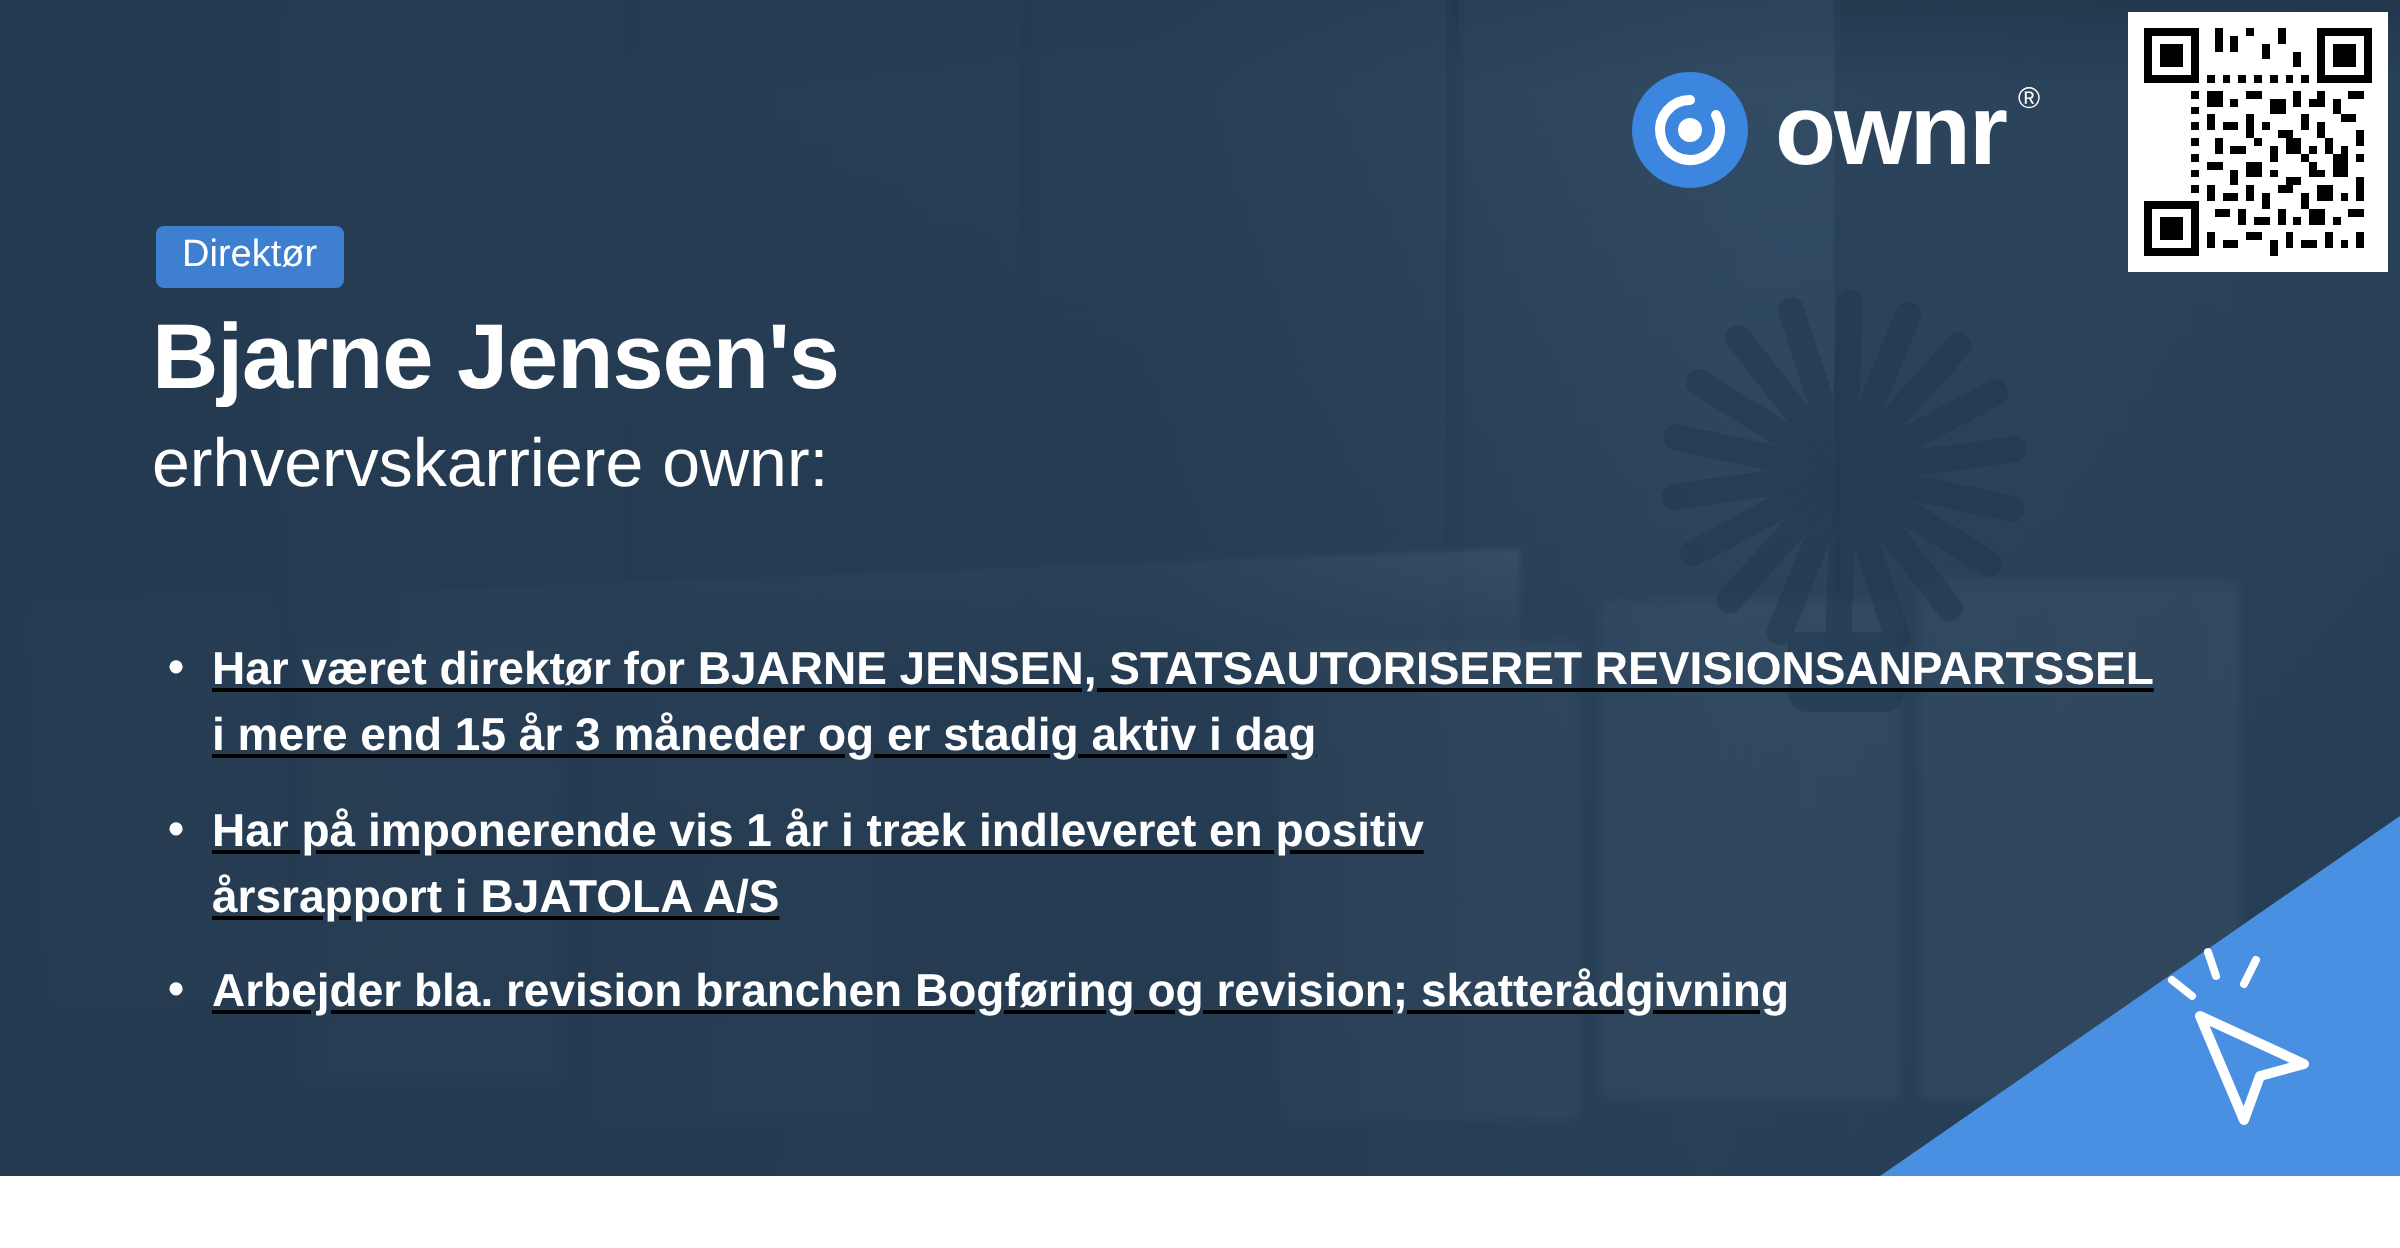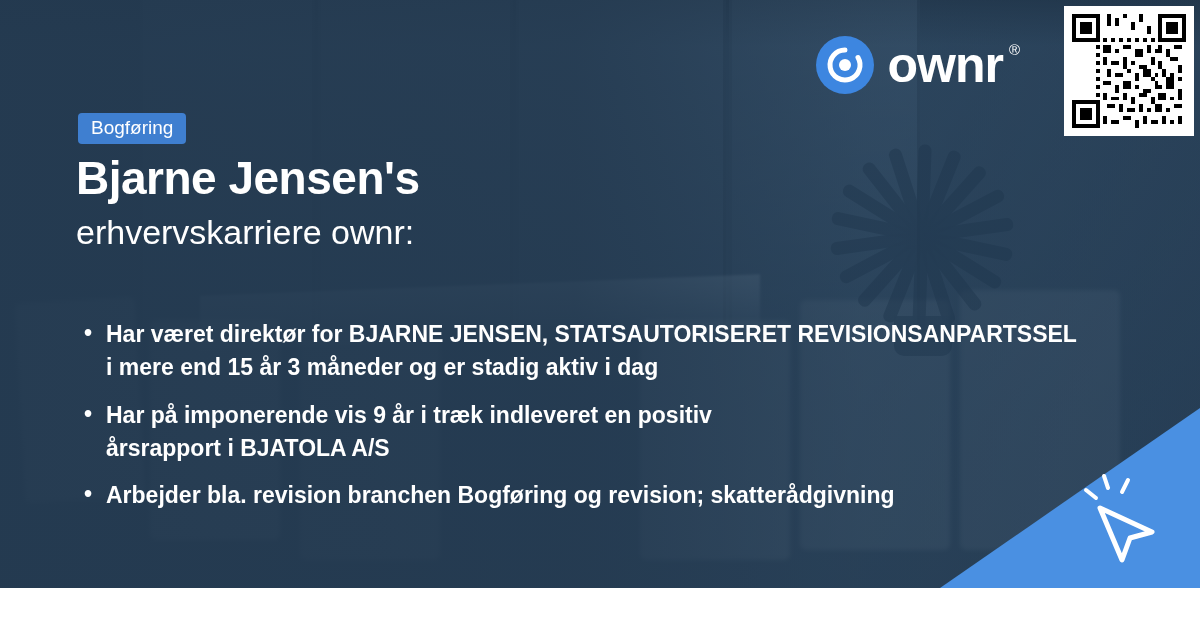--- a/index.html
+++ b/index.html
@@ -204,20 +204,21 @@
     font-weight: 400;
     line-height: 1.2;
   }
 
   .bullets {
     position: absolute;
     left: 84px;
     top: 318px;
     width: 1090px;
     list-style: none;
+    text-decoration: underline;
   }
   .bullets li {
     position: relative;
     color: #ffffff;
     font-size: 23px;
     font-weight: 700;
     line-height: 1.45;
     padding-left: 22px;
     margin-bottom: 14px;
     white-space: pre-line;
@@ -319,25 +320,25 @@
         <path d="M9 14h1v2h-1z M11 15h2v1h-2z M14 14h1v1h-1z M16 15h1v2h-1z M18 14h2v2h-2z M21 15h1v1h-1z M23 14h1v2h-1z M25 15h1v1h-1z M27 16h1v1h-1z"></path>
         <path d="M8 17h2v1h-2z M11 18h1v2h-1z M13 17h2v2h-2z M16 18h1v1h-1z M18 19h2v1h-2z M21 17h1v2h-1z M24 18h2v1h-2z M27 19h1v1h-1z"></path>
         <path d="M8 20h1v2h-1z M10 21h2v1h-2z M13 20h1v2h-1z M15 21h1v2h-1z M17 20h2v1h-2z M20 21h1v2h-1z M22 20h2v2h-2z M25 21h1v1h-1z M27 20h1v2h-1z"></path>
         <path d="M9 23h2v1h-2z M12 23h1v2h-1z M14 24h2v1h-2z M17 23h1v2h-1z M19 24h1v1h-1z M21 23h2v2h-2z M24 24h1v1h-1z M26 23h2v1h-2z"></path>
         <path d="M8 26h1v2h-1z M10 27h2v1h-2z M13 26h2v1h-2z M16 27h1v2h-1z M18 26h1v2h-1z M20 27h2v1h-2z M23 26h1v2h-1z M25 27h1v1h-1z M27 26h1v2h-1z"></path>
         <path d="M22 8h1v1h-1z M20 16h1v1h-1z M24 16h2v2h-2z M22 18h1v1h-1z"></path>
       </g>
     </svg>
   </div>
 
-  <div class="badge">Bogføring</div>
+  <div class="badge">Direktør</div>
   <h1 class="headline">Bjarne Jensen's</h1>
   <div class="subhead">erhvervskarriere ownr:</div>
 
   <ul class="bullets">
     <li>Har været direktør for BJARNE JENSEN, STATSAUTORISERET REVISIONSANPARTSSEL
 i mere end 15 år 3 måneder og er stadig aktiv i dag</li>
-    <li>Har på imponerende vis 9 år i træk indleveret en positiv
+    <li>Har på imponerende vis 1 år i træk indleveret en positiv
 årsrapport i BJATOLA A/S</li>
     <li>Arbejder bla. revision branchen Bogføring og revision; skatterådgivning</li>
   </ul>
 
 </div>
 
 </body></html>

